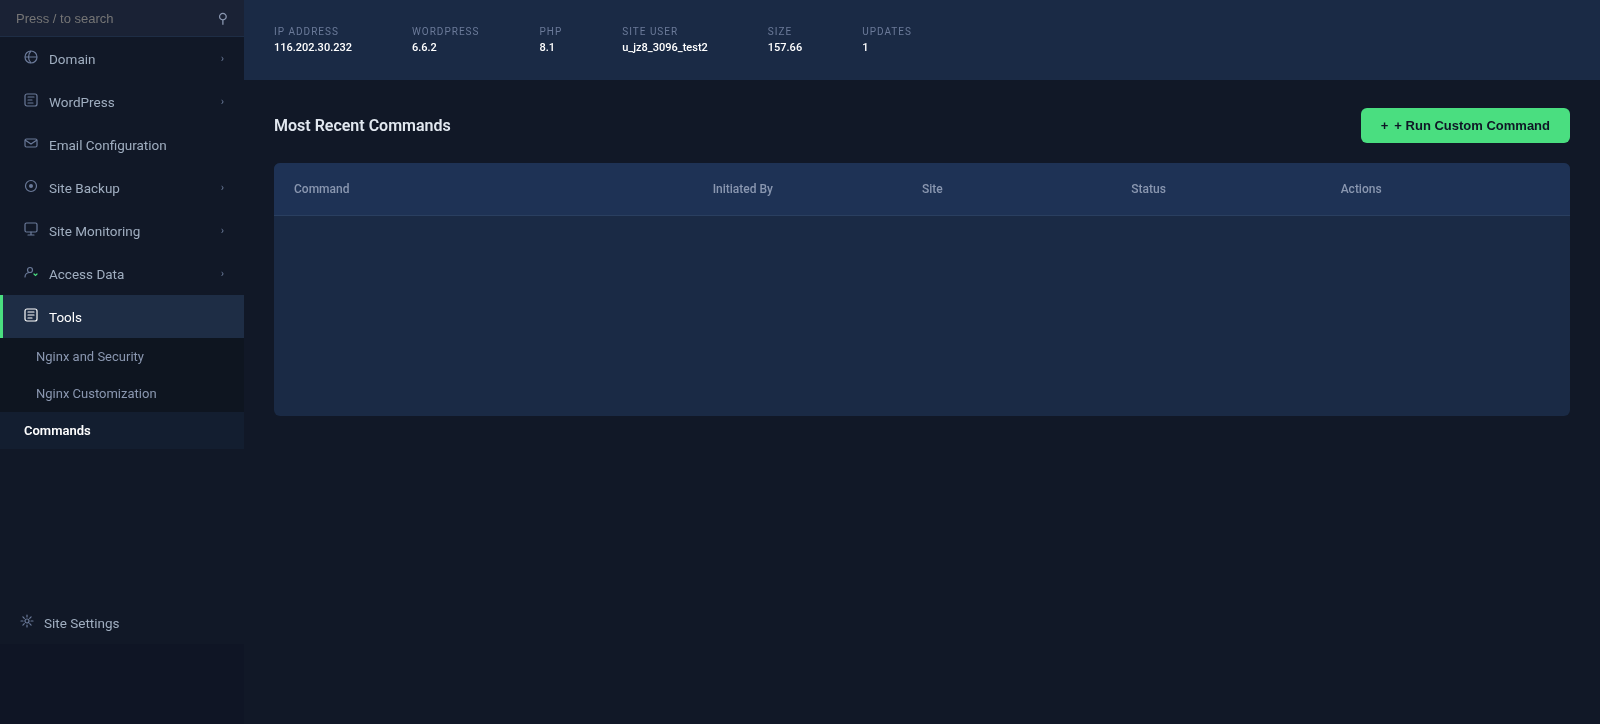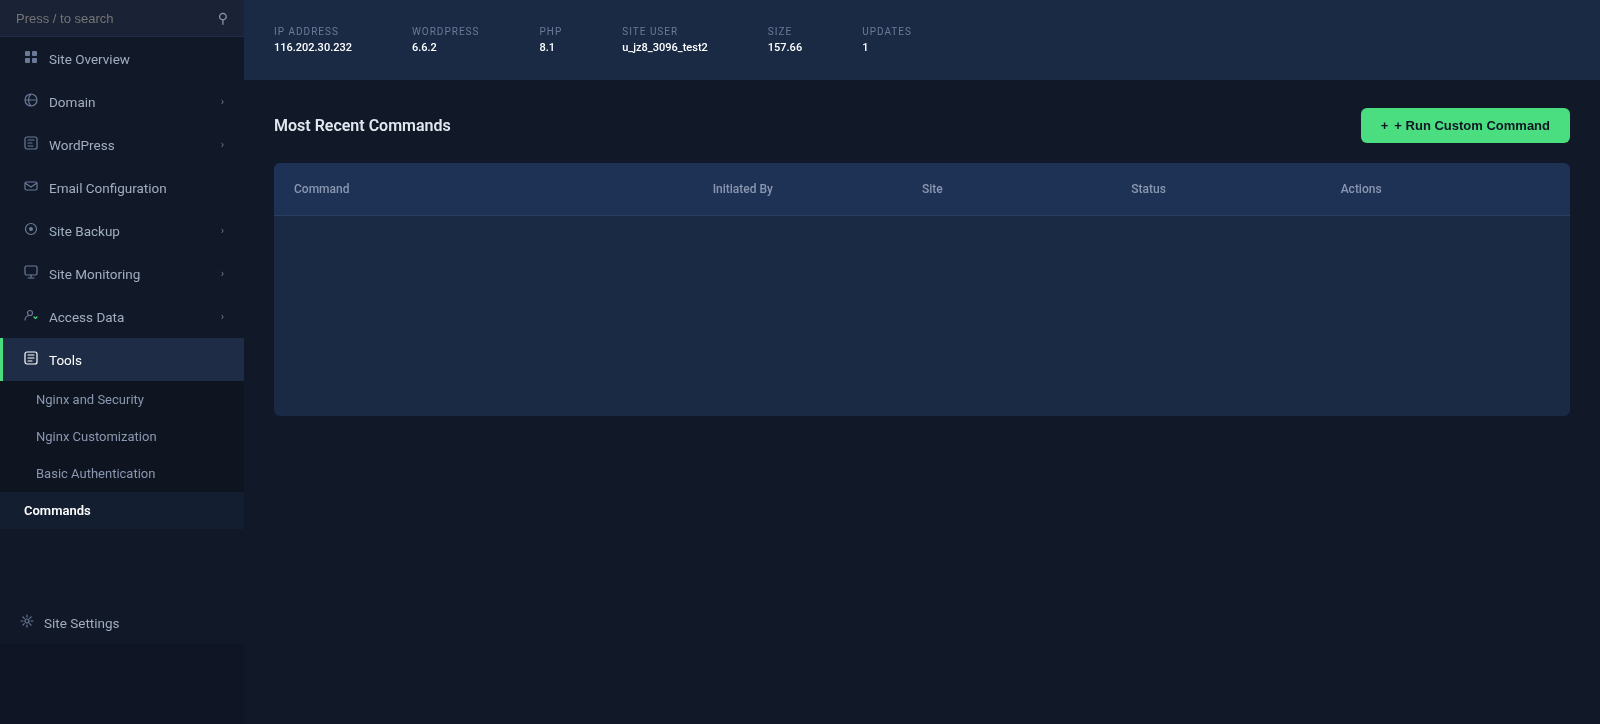--- a/index.html
+++ b/index.html
@@ -197,31 +197,20 @@
 
 <aside class="sidebar">
 
   <div class="search-bar">
     <input type="text" placeholder="Press / to search" style="">
     <span class="search-icon">⚲</span>
   </div>
 
   <nav>
 
-    <div class="sidebar-item">
-      <span class="item-icon">
-        <svg width="14" height="14" viewBox="0 0 14 14" fill="none">
-            <rect x="1" y="1" width="5" height="5" rx="1" fill="#6b7a99"></rect>
-            <rect x="8" y="1" width="5" height="5" rx="1" fill="#6b7a99"></rect>
-            <rect x="1" y="8" width="5" height="5" rx="1" fill="#6b7a99"></rect>
-            <rect x="8" y="8" width="5" height="5" rx="1" fill="#6b7a99"></rect>
-          </svg>
-      </span>
-      <span>Site Overview</span>
-    </div>
 
     <div class="sidebar-item">
       <span class="item-icon">
         <svg width="14" height="14" viewBox="0 0 14 14" fill="none">
             <path d="M7 1C3.686 1 1 3.686 1 7s2.686 6 6 6 6-2.686 6-6-2.686-6-6-6z" stroke="#6b7a99" stroke-width="1.2" fill="none"></path>
             <path d="M1 7h12M7 1c-1.5 1.5-2.5 3.5-2.5 6s1 4.5 2.5 6" stroke="#6b7a99" stroke-width="1.2" fill="none"></path>
           </svg>
       </span>
       <span>Domain</span>
       <span class="chevron">›</span>
@@ -290,23 +279,20 @@
           </svg>
       </span>
       <span>Tools</span>
     </div>
 
     <div class="sidebar-sub-item">
       <span>Nginx and Security</span>
     </div>
     <div class="sidebar-sub-item">
       <span>Nginx Customization</span>
-    </div>
-    <div class="sidebar-sub-item">
-      <span>Basic Authentication</span>
     </div>
     <div class="sidebar-sub-item active-sub">
       <span>Commands</span>
     </div>
 
   </nav>
 
   <div style="margin-top: auto;">
     <div class="sidebar-bottom-item">
       <span class="item-icon">

